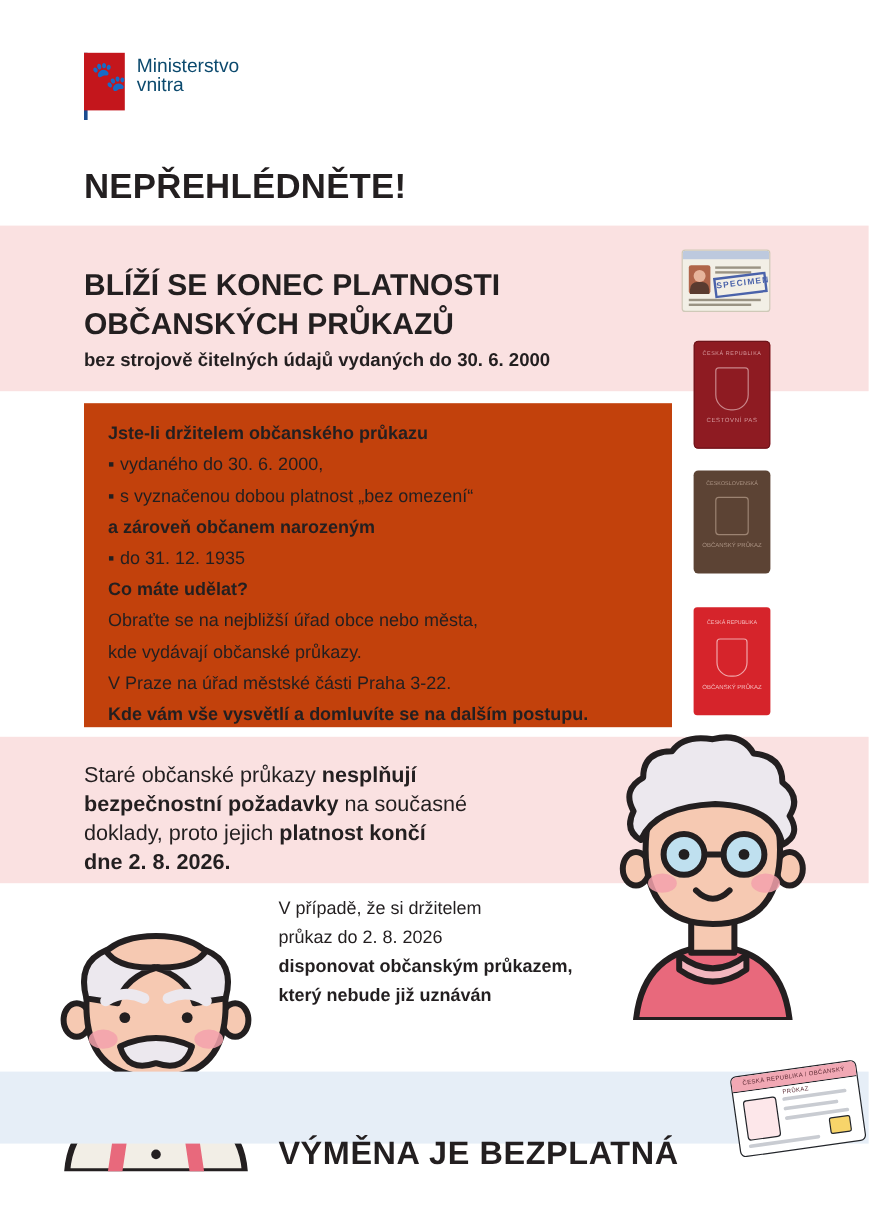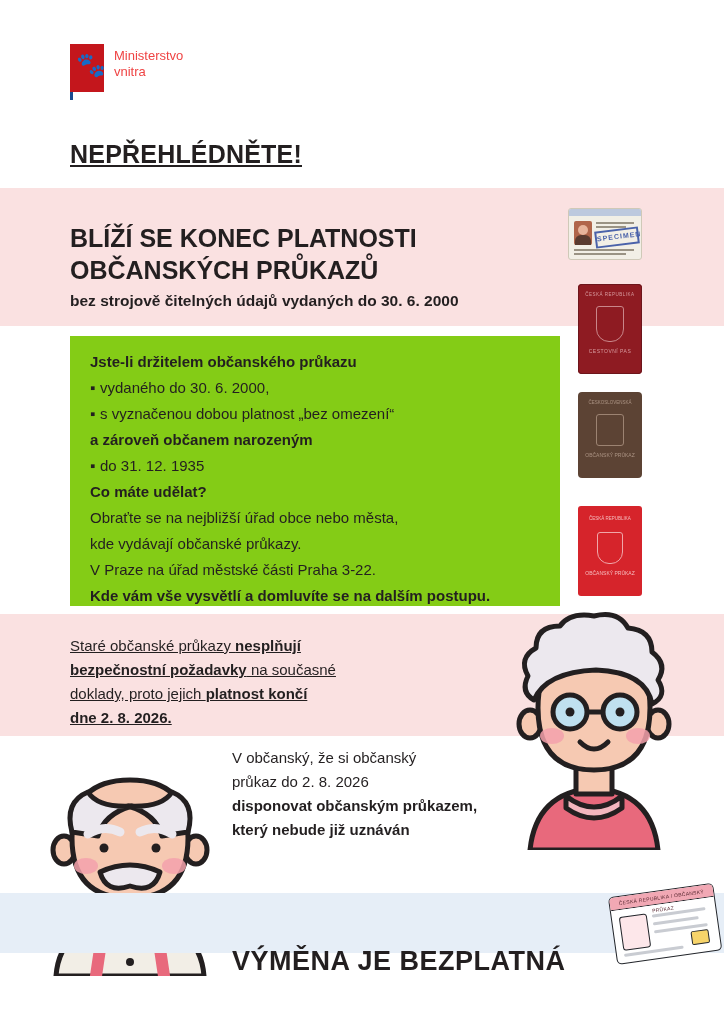--- a/index.html
+++ b/index.html
@@ -13,39 +13,39 @@
   }
   .page{position:relative;width:724px;height:1024px;}
 
   
   .logo-row{position:absolute;left:70px;top:44px;display:flex;align-items:flex-start;gap:10px;}
   .logo-mark{width:34px;height:56px;position:relative;}
   .logo-mark .flag{position:absolute;left:0;top:0;width:34px;height:48px;background:#c4161c;}
   .logo-mark .pole{position:absolute;left:0;top:0;width:3px;height:56px;background:#1b4b8f;}
   .logo-mark .lion{position:absolute;left:6px;top:6px;width:22px;height:30px;
      color:#ffffff;font-size:24px;line-height:30px;text-align:center;}
-  .logo-text{font-size:13px;line-height:16px;color:#ef4444;padding-top:4px;}
-
-  
-  .headline{position:absolute;left:70px;top:140px;font-size:25px;font-weight:bold;letter-spacing:.2px;text-decoration:underline;}
+  .logo-text{font-size:16px;line-height:16px;color:#0c4a6e;padding-top:4px;}
+
+  
+  .headline{position:absolute;left:70px;top:140px;font-size:29px;font-weight:bold;letter-spacing:.2px;}
 
   
   .band-pink-1{position:absolute;left:0;top:188px;width:724px;height:138px;background:#fae1e1;}
   .band-title{position:absolute;left:70px;top:222px;width:470px;font-size:25px;font-weight:bold;line-height:32px;}
   .band-sub{position:absolute;left:70px;top:292px;width:500px;font-size:15.5px;font-weight:bold;}
-  .infobox{position:absolute;left:70px;top:336px;width:490px;height:270px;background:#84cc16;}
+  .infobox{position:absolute;left:70px;top:336px;width:490px;height:270px;background:#c2410c;}
   .infobox .inner{padding:16px 20px 10px 20px;}
   .infobox p{margin:0 0 10px 0;font-size:15px;line-height:20px;}
   .infobox p.b{font-weight:bold;}
   .infobox p.tight{margin-bottom:6px;}
   .bullet{display:inline-block;width:10px;}
 
   
   .band-pink-2{position:absolute;left:0;top:614px;width:724px;height:122px;background:#fae1e1;}
-  .p2-text{position:absolute;left:70px;top:634px;width:400px;font-size:15px;line-height:24px;text-decoration:underline;}
+  .p2-text{position:absolute;left:70px;top:634px;width:400px;font-size:18px;line-height:24px;}
   .p2-text b{font-weight:bold;}
 
   
   .p3-text{position:absolute;left:232px;top:746px;width:320px;font-size:15px;line-height:24px;}
   .p3-text b{font-weight:bold;}
 
   
   .band-bottom{position:absolute;left:0;top:893px;width:724px;height:60px;background:#e6eef7;}
   .bottom-title{position:absolute;left:232px;top:904px;font-size:27px;font-weight:bold;letter-spacing:.5px;margin-top:42px;}
 
@@ -212,21 +212,21 @@
       <circle cx="132" cy="112" r="4.5" fill="#231f20"></circle>
 
       <ellipse cx="64" cy="136" rx="12" ry="8" fill="#f3a1ab" opacity=".85"></ellipse>
       <ellipse cx="150" cy="136" rx="12" ry="8" fill="#f3a1ab" opacity=".85"></ellipse>
 
       <path d="M92 142 q14 14 28 0" fill="none" stroke="#231f20" stroke-width="5" stroke-linecap="round"></path>
     </svg>
   </div>
 
   <div class="p3-text">
-    <div>V občanský, že si občanský</div>
+    <div>V případě, že si držitelem</div>
     <div>průkaz do 2. 8. 2026</div>
     <div><b>disponovat občanským průkazem,</b></div>
     <div><b>který nebude již uznáván</b></div>
   </div>
 
   <div class="grandpa">
     <svg viewBox="0 0 200 230" width="200" height="230">
       <g stroke="#231f20" stroke-width="5" stroke-linejoin="round" stroke-linecap="round">
 
         <path d="M26 230 q4-54 74-60 q70 6 74 60 Z" fill="#f2eee6"></path>

